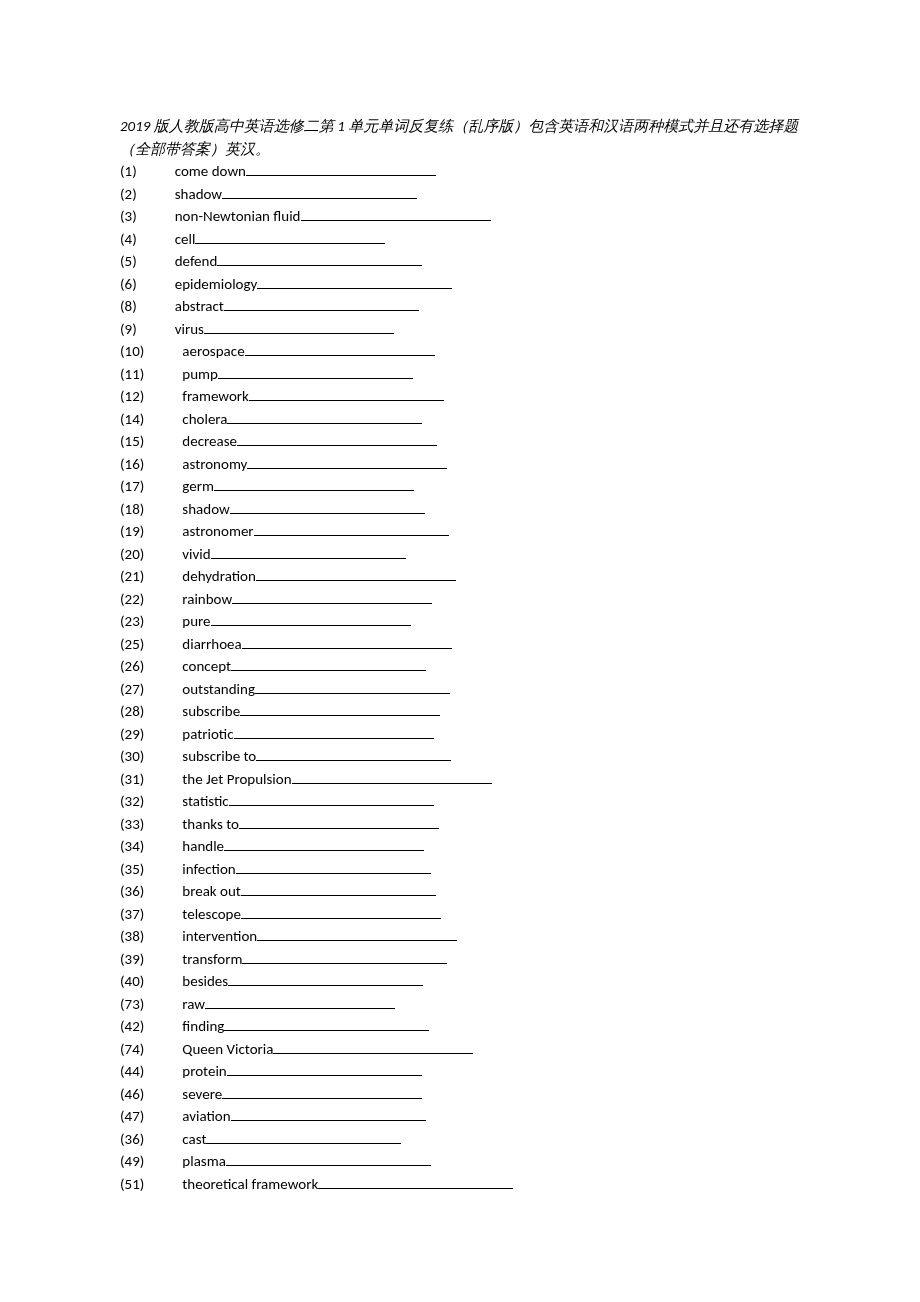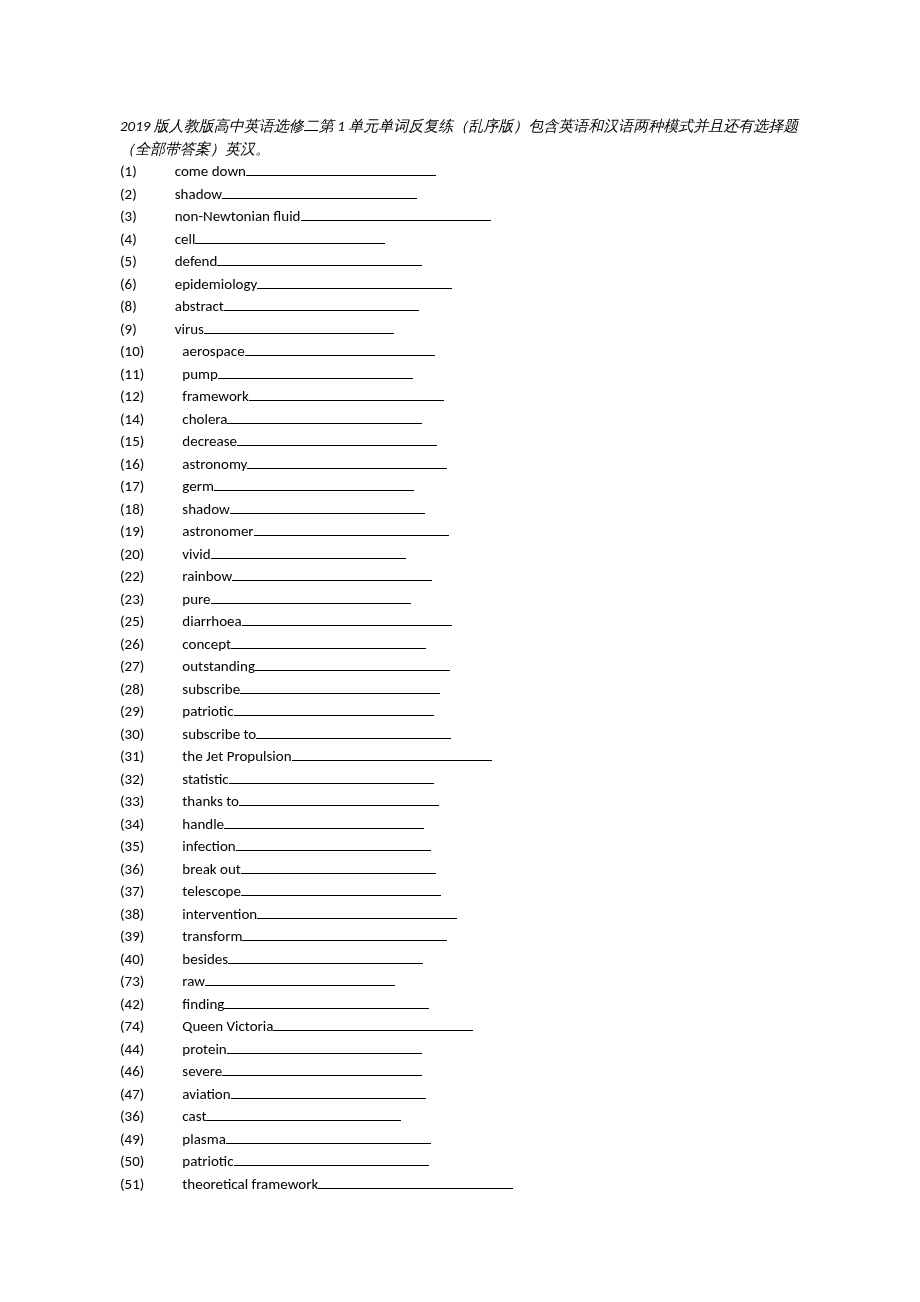--- a/index.html
+++ b/index.html
@@ -59,20 +59,21 @@
       <div class="item"><span class="num">(10)</span><span class="word">aerospace</span><span class="blank" style="width: 190px;"></span></div>
       <div class="item"><span class="num">(11)</span><span class="word">pump</span><span class="blank" style="width: 195px;"></span></div>
       <div class="item"><span class="num">(12)</span><span class="word">framework</span><span class="blank" style="width: 195px;"></span></div>
       <div class="item"><span class="num">(14)</span><span class="word">cholera</span><span class="blank" style="width: 195px;"></span></div>
       <div class="item"><span class="num">(15)</span><span class="word">decrease</span><span class="blank" style="width: 200px;"></span></div>
       <div class="item"><span class="num">(16)</span><span class="word">astronomy</span><span class="blank" style="width: 200px;"></span></div>
       <div class="item"><span class="num">(17)</span><span class="word">germ</span><span class="blank" style="width: 200px;"></span></div>
       <div class="item"><span class="num">(18)</span><span class="word">shadow</span><span class="blank" style="width: 195px;"></span></div>
       <div class="item"><span class="num">(19)</span><span class="word">astronomer</span><span class="blank" style="width: 195px;"></span></div>
       <div class="item"><span class="num">(20)</span><span class="word">vivid</span><span class="blank" style="width: 195px;"></span></div>
+      <div class="item"><span class="num">(21)</span><span class="word">dehydration</span><span class="blank" style="width: 200px;"></span></div>
       <div class="item"><span class="num">(22)</span><span class="word">rainbow</span><span class="blank" style="width: 200px;"></span></div>
       <div class="item"><span class="num">(23)</span><span class="word">pure</span><span class="blank" style="width: 200px;"></span></div>
       <div class="item"><span class="num">(25)</span><span class="word">diarrhoea</span><span class="blank" style="width: 210px;"></span></div>
       <div class="item"><span class="num">(26)</span><span class="word">concept</span><span class="blank" style="width: 195px;"></span></div>
       <div class="item"><span class="num">(27)</span><span class="word">outstanding</span><span class="blank" style="width: 195px;"></span></div>
       <div class="item"><span class="num">(28)</span><span class="word">subscribe</span><span class="blank" style="width: 200px;"></span></div>
       <div class="item"><span class="num">(29)</span><span class="word">patriotic</span><span class="blank" style="width: 200px;"></span></div>
       <div class="item"><span class="num">(30)</span><span class="word">subscribe to</span><span class="blank" style="width: 195px;"></span></div>
       <div class="item"><span class="num">(31)</span><span class="word">the Jet Propulsion</span><span class="blank" style="width: 200px;"></span></div>
       <div class="item"><span class="num">(32)</span><span class="word">statistic</span><span class="blank" style="width: 205px;"></span></div>
@@ -85,16 +86,15 @@
       <div class="item"><span class="num">(39)</span><span class="word">transform</span><span class="blank" style="width: 205px;"></span></div>
       <div class="item"><span class="num">(40)</span><span class="word">besides</span><span class="blank" style="width: 195px;"></span></div>
       <div class="item"><span class="num">(73)</span><span class="word">raw</span><span class="blank" style="width: 190px;"></span></div>
       <div class="item"><span class="num">(42)</span><span class="word">finding</span><span class="blank" style="width: 205px;"></span></div>
       <div class="item"><span class="num">(74)</span><span class="word">Queen Victoria</span><span class="blank" style="width: 200px;"></span></div>
       <div class="item"><span class="num">(44)</span><span class="word">protein</span><span class="blank" style="width: 195px;"></span></div>
       <div class="item"><span class="num">(46)</span><span class="word">severe</span><span class="blank" style="width: 200px;"></span></div>
       <div class="item"><span class="num">(47)</span><span class="word">aviation</span><span class="blank" style="width: 195px;"></span></div>
       <div class="item"><span class="num">(36)</span><span class="word">cast</span><span class="blank" style="width: 195px;"></span></div>
       <div class="item"><span class="num">(49)</span><span class="word">plasma</span><span class="blank" style="width: 205px;"></span></div>
-      <div class="item"><span class="num">(50)</span><span class="word">patriotic</span><span class="blank" style="width: 195px;"></span></div>
       <div class="item"><span class="num">(51)</span><span class="word">theoretical framework</span><span class="blank" style="width: 195px;"></span></div>
     </div>
 </div>
 
 </body></html>

